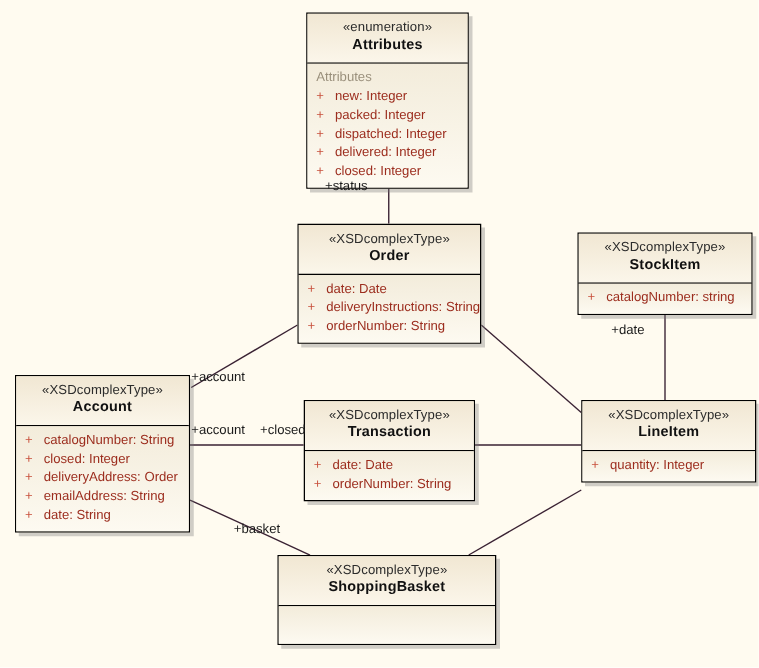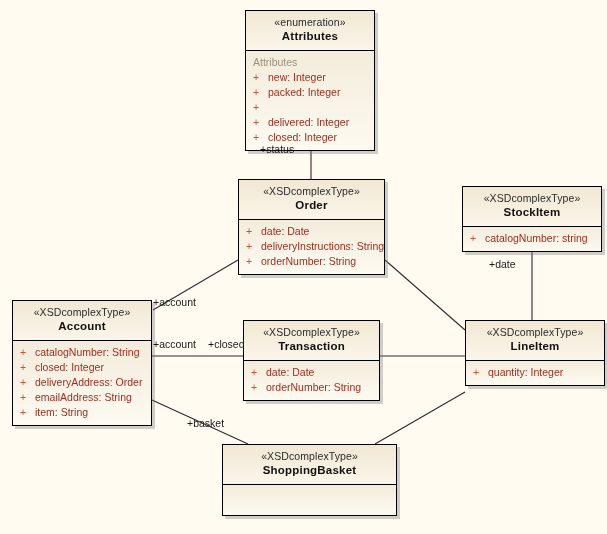--- a/index.html
+++ b/index.html
@@ -130,20 +130,21 @@
       <div class="attr-row">
         <span class="attr-vis">+</span>
         <span class="attr-text">new:  Integer</span>
       </div>
       <div class="attr-row">
         <span class="attr-vis">+</span>
         <span class="attr-text">packed:  Integer</span>
       </div>
       <div class="attr-row">
         <span class="attr-vis">+</span>
+        <span class="attr-text">dispatched:  Integer</span>
       </div>
       <div class="attr-row">
         <span class="attr-vis">+</span>
         <span class="attr-text">delivered:  Integer</span>
       </div>
       <div class="attr-row">
         <span class="attr-vis">+</span>
         <span class="attr-text">closed:  Integer</span>
       </div>
     </div>
@@ -200,21 +201,21 @@
       <div class="attr-row">
         <span class="attr-vis">+</span>
         <span class="attr-text">deliveryAddress:  Order</span>
       </div>
       <div class="attr-row">
         <span class="attr-vis">+</span>
         <span class="attr-text">emailAddress:  String</span>
       </div>
       <div class="attr-row">
         <span class="attr-vis">+</span>
-        <span class="attr-text">item:  String</span>
+        <span class="attr-text">date:  String</span>
       </div>
     </div>
   </div>
 
   <div class="uml-class" style="left:243px; top:320px; width:137px;">
     <div class="class-header">
       <span class="stereotype">«XSDcomplexType»</span>
       <span class="class-title">Transaction</span>
     </div>
     <div class="class-body">

